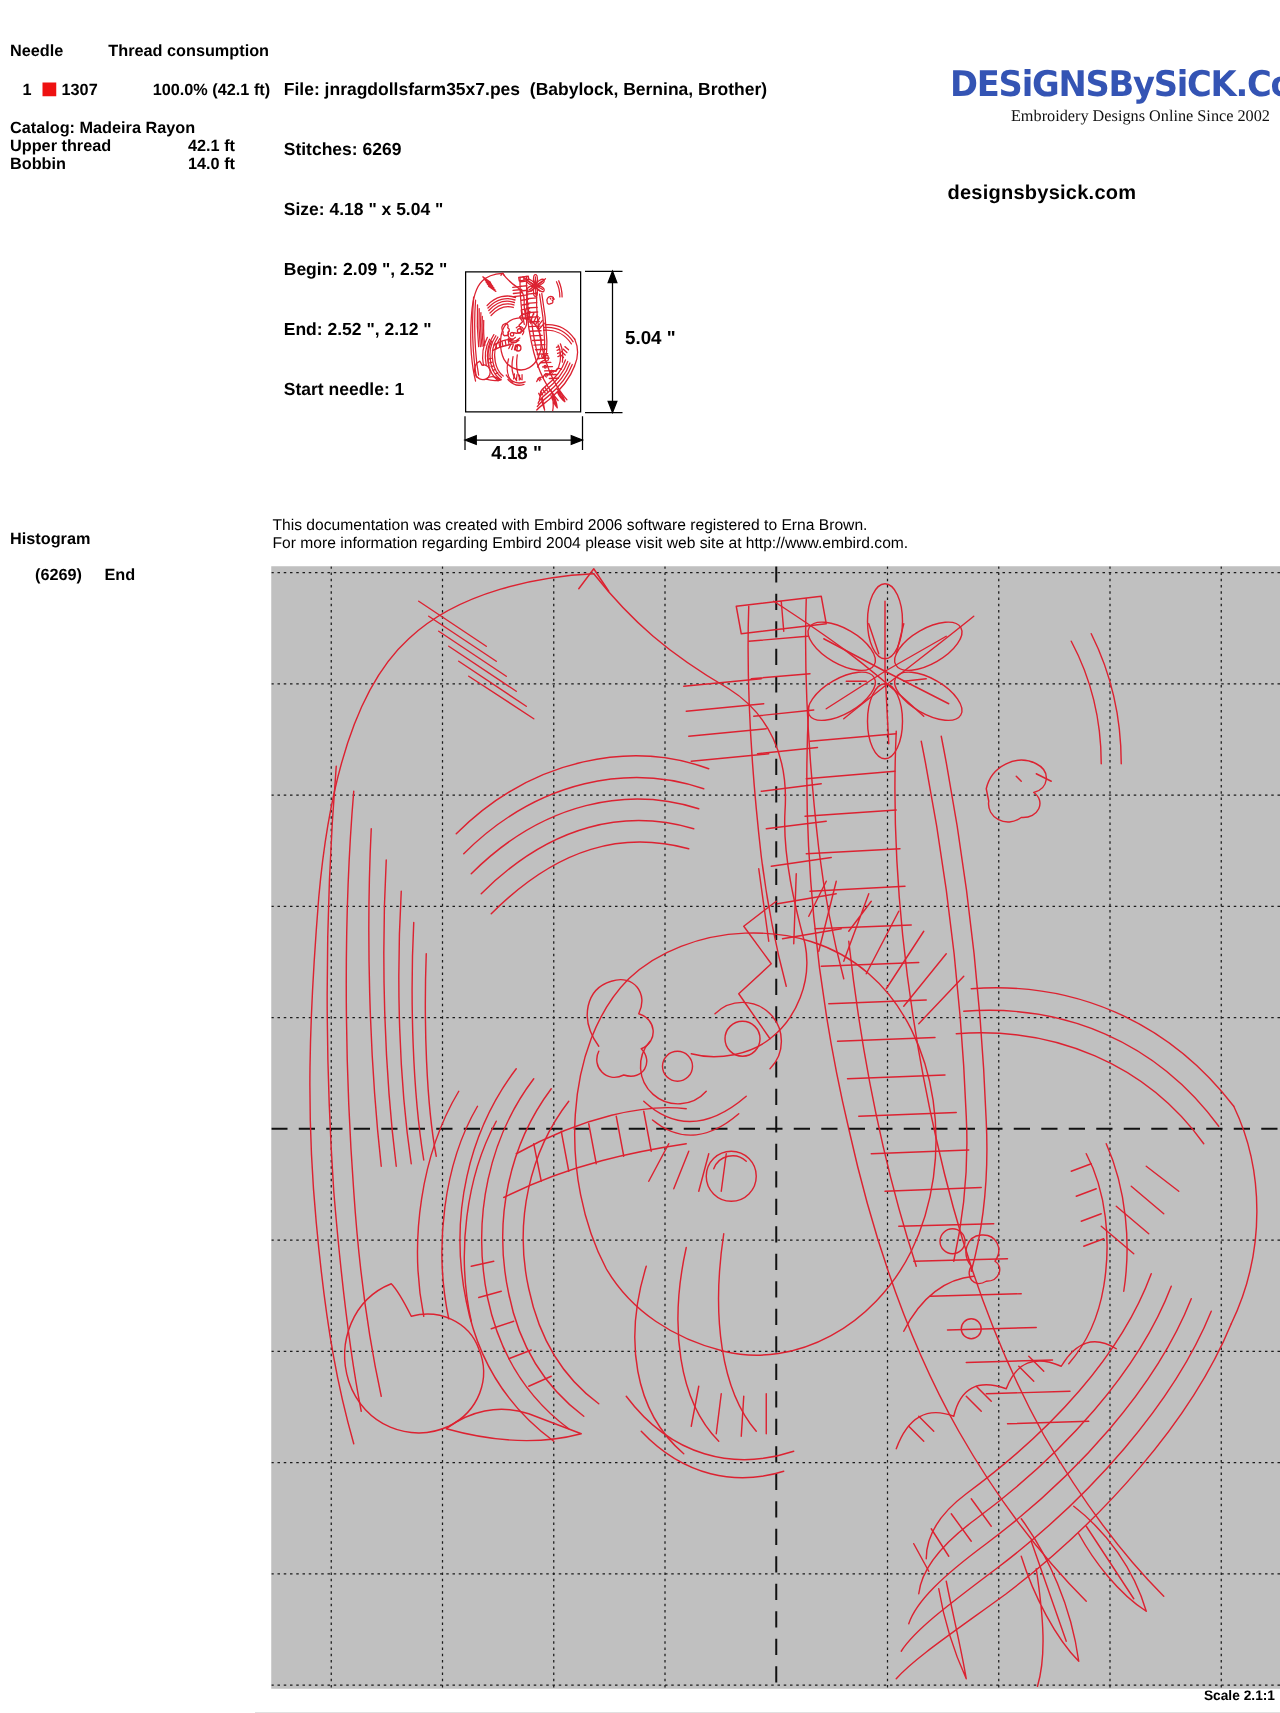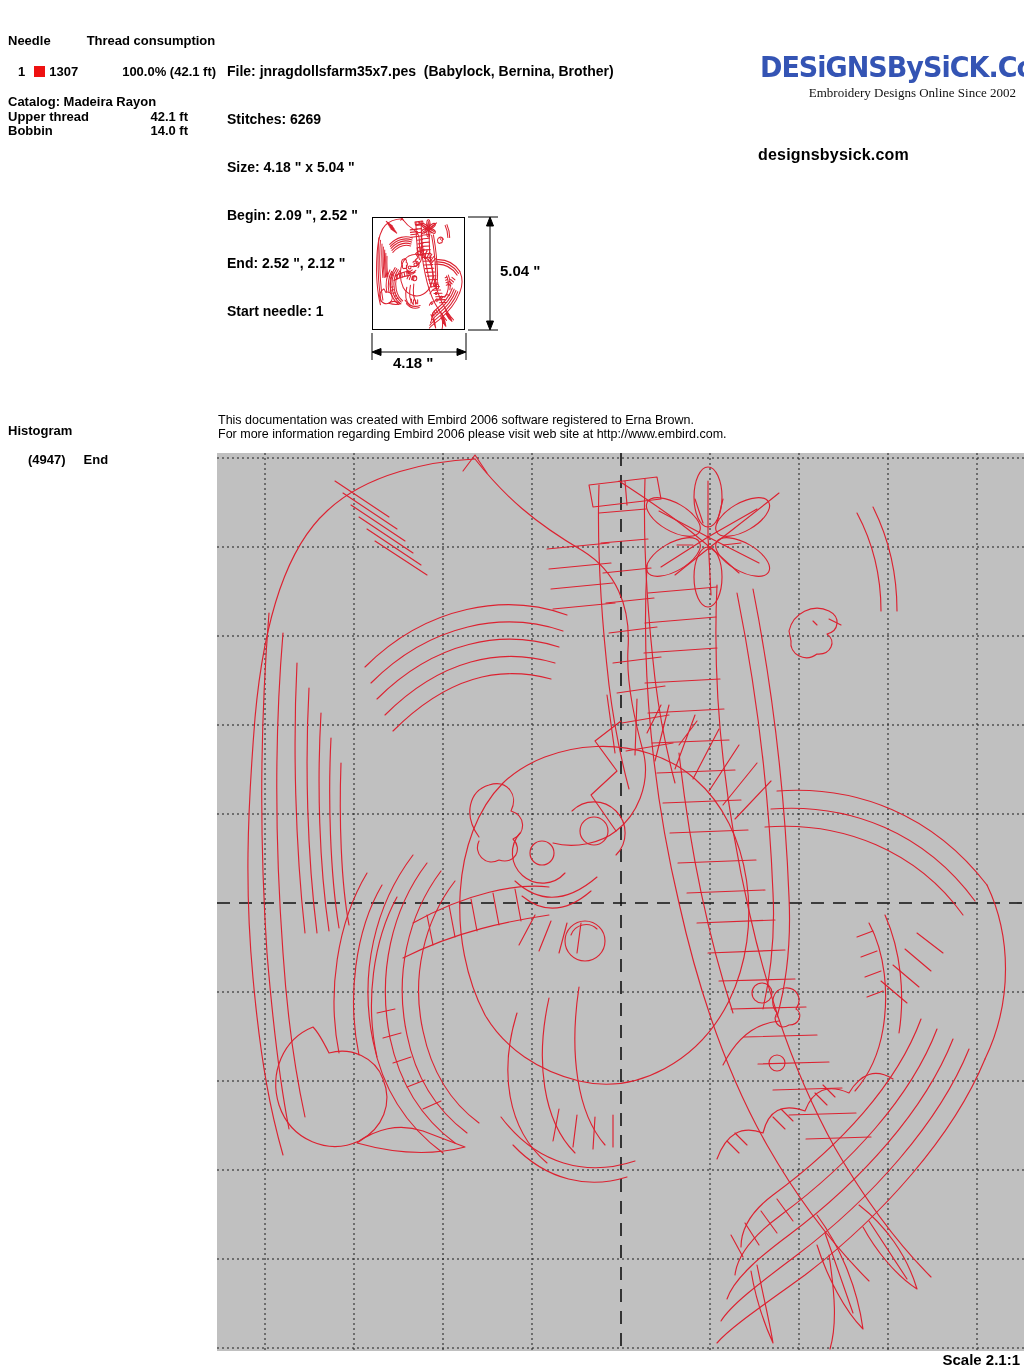--- a/index.html
+++ b/index.html
@@ -41,21 +41,21 @@
   
   .histogram-title{left:8px;top:423px;font-size:13px;font-weight:bold;}
   .histogram-entry{left:28px;top:452px;font-size:13px;font-weight:bold;}
   .histogram-entry .end{margin-left:18px;}
 
   
   .embird-note{left:218px;top:413px;font-size:12.5px;line-height:14px;color:#000;}
 
   
   .design-canvas{left:217px;top:453px;width:807px;height:898px;background:var(--canvas-bg,#c0c0c0);overflow:hidden;}
-  .scale-label{right:4px;top:1351px;font-size:15px;font-weight:bold;margin-left:40px;}
+  .scale-label{right:4px;top:1351px;font-size:11px;font-weight:bold;margin-left:40px;}
 
   svg .grid-dot{stroke:#1a1a1a;stroke-width:1;stroke-dasharray:2 3;}
   svg .grid-axis{stroke:#111;stroke-width:1.6;stroke-dasharray:13 9;}
   .stitch-use{color:var(--stitch,#dc2231);}
 </style>
 </head>
 <body>
 
 <svg width="0" height="0" style="position:absolute" aria-hidden="true">
   <defs>
@@ -196,26 +196,26 @@
     <line x1="10" y1="142" x2="98" y2="142"></line>
     <polygon points="7,142 16,138.5 16,145.5"></polygon>
     <polygon points="101,142 92,138.5 92,145.5"></polygon>
   </g>
 </svg>
 <div class="abs dim-label dim-h">5.04 "</div>
 <div class="abs dim-label dim-w">4.18 "</div>
 
 <div class="abs histogram-title">Histogram</div>
 <div class="abs histogram-entry">
-  <span>(4947)</span><span class="end">End</span>
+  <span>(6269)</span><span class="end">End</span>
 </div>
 
 <div class="abs embird-note">
   <div>This documentation was created with Embird 2006 software registered to Erna Brown.</div>
-  <div>For more information regarding Embird 2006 please visit web site at http://www.embird.com.</div>
+  <div>For more information regarding Embird 2004 please visit web site at http://www.embird.com.</div>
 </div>
 
 <div class="abs design-canvas">
   <svg width="807" height="898">
     <g class="grid-dot">
       <line x1="48" y1="0" x2="48" y2="898"></line>
         <line x1="137" y1="0" x2="137" y2="898"></line>
       <line x1="226" y1="0" x2="226" y2="898"></line>
         <line x1="315" y1="0" x2="315" y2="898"></line>
       <line x1="493" y1="0" x2="493" y2="898"></line>

